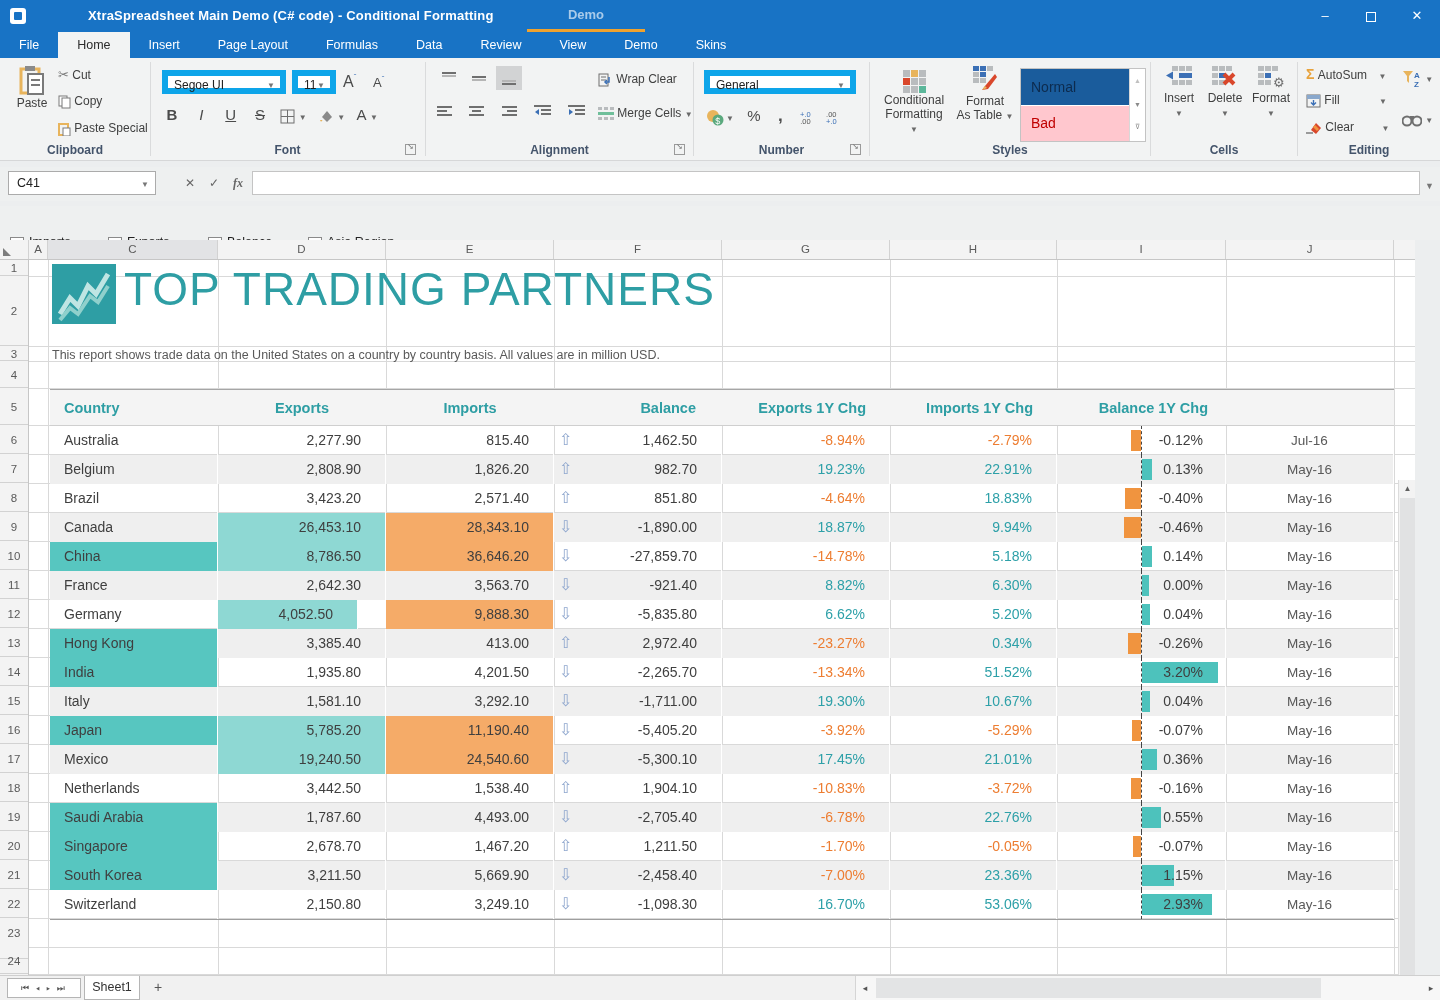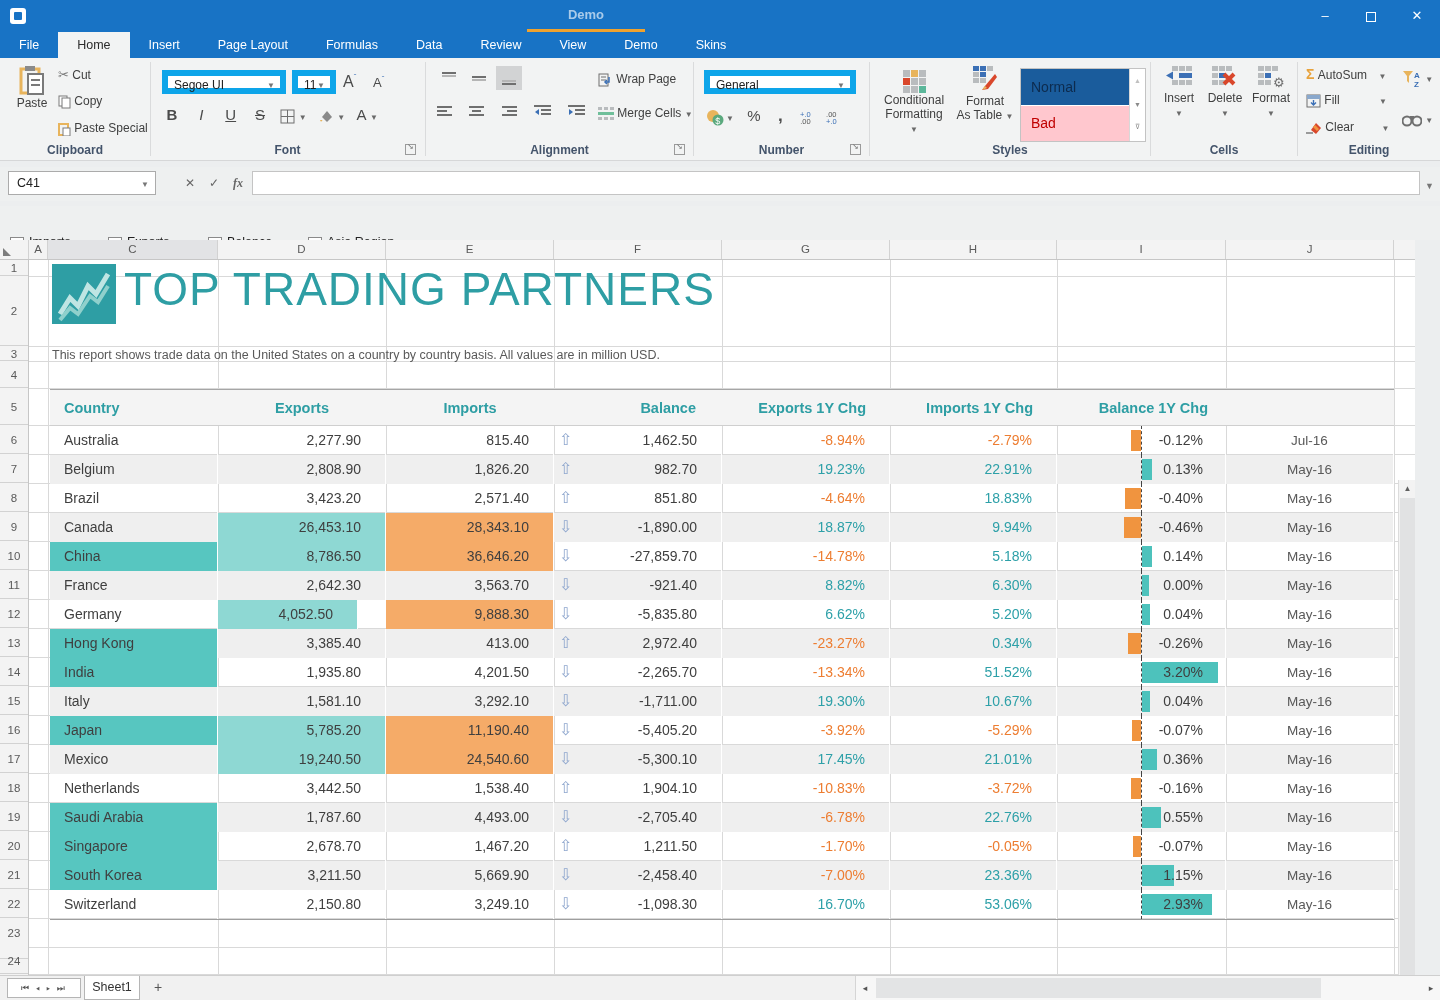--- a/index.html
+++ b/index.html
@@ -101,20 +101,21 @@
   #hthumb { position:absolute; left:20px; top:2px; width:445px; height:20px; background:#e3e4e5; }
 
   .small-stack { display:inline-block; font-size:7.5px; line-height:7px; color:#555; text-align:center; vertical-align:middle; }
   .plusblue { color:#3b6fb5; }
 </style>
 </head>
 <body>
 
 <div id="titlebar">
   <div id="app-icon"></div>
+  <div id="title-text">XtraSpreadsheet Main Demo (C# code) - Conditional Formatting</div>
   <div id="demo-toptab">Demo</div>
   <div class="win-btn" id="btn-min">–</div>
   <div class="win-btn" id="btn-max"><span></span></div>
   <div class="win-btn" id="btn-close">✕</div>
 </div>
 
 <div id="ribbon-tabs">
     <div class="rtab">File</div>
     <div class="rtab active">Home</div>
     <div class="rtab">Insert</div>
@@ -191,21 +192,21 @@
     <span class="abs" style="left:70px;top:8px;width:26px;height:24px;background:#d2d3d4;text-align:center;padding-top:6px;"><svg width="18" height="16" viewBox="0 0 18 16">
           <line x1="2" y1="9" x2="16" y2="9" stroke="#b5b5b5" stroke-width="2"></line>
           <line x1="2" y1="12" x2="16" y2="12" stroke="#6f6f6f" stroke-width="2"></line>
         </svg></span>
     <span class="abs" style="left:172px;top:14px;"><svg class="icon16" width="15" height="14" viewBox="0 0 15 14">
           <rect x="1" y="1" width="9" height="12" fill="none" stroke="#6f6f6f"></rect>
           <line x1="3" y1="4" x2="8" y2="4" stroke="#6f6f6f"></line>
           <line x1="3" y1="7" x2="8" y2="7" stroke="#6f6f6f"></line>
           <path d="M11 4 v5 h-3" fill="none" stroke="#3b6fb5" stroke-width="1.5"></path>
           <path d="M9 7 l-2 2 2 2" fill="none" stroke="#3b6fb5" stroke-width="1.5"></path>
-        </svg> <span class="rbtn-label">Wrap Page</span></span>
+        </svg> <span class="rbtn-label">Wrap Clear</span></span>
     <div class="abs" style="left:10px;top:46px;">
       <span style="margin-right:12px;"><svg width="17" height="15" viewBox="0 0 17 15">
             <line x1="1" y1="3" x2="16" y2="3" stroke="#6f6f6f" stroke-width="2"></line>
             <line x1="1" y1="7" x2="11" y2="7" stroke="#6f6f6f" stroke-width="2"></line>
             <line x1="1" y1="11" x2="16" y2="11" stroke="#6f6f6f" stroke-width="2"></line>
           </svg></span>
       <span style="margin-right:12px;"><svg width="17" height="15" viewBox="0 0 17 15">
             <line x1="1" y1="3" x2="16" y2="3" stroke="#6f6f6f" stroke-width="2"></line>
             <line x1="4" y1="7" x2="13" y2="7" stroke="#6f6f6f" stroke-width="2"></line>
             <line x1="1" y1="11" x2="16" y2="11" stroke="#6f6f6f" stroke-width="2"></line>

